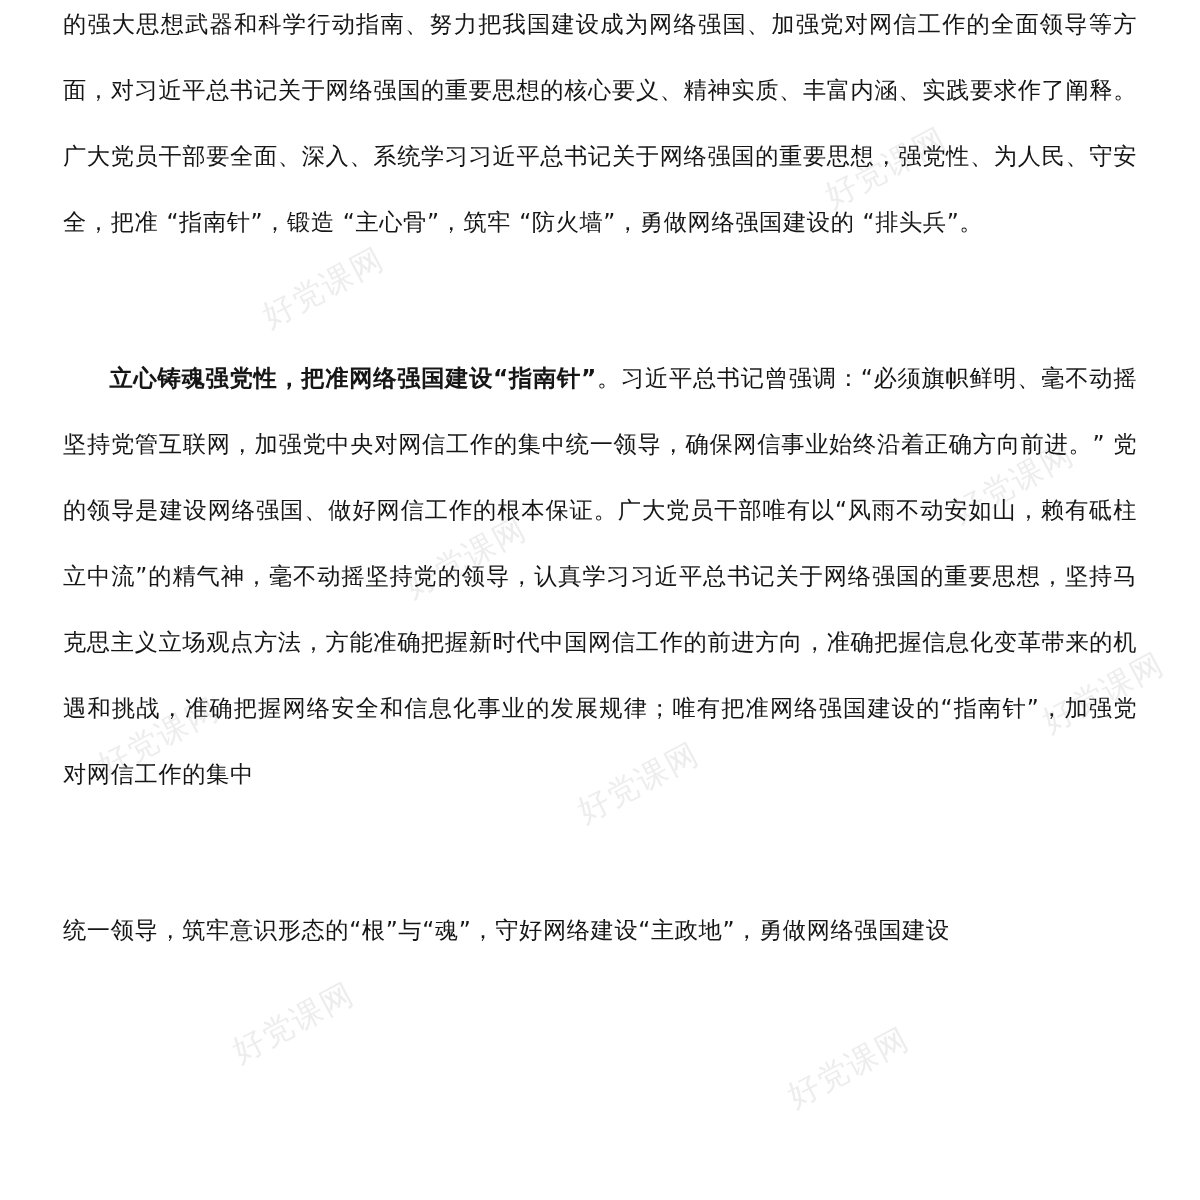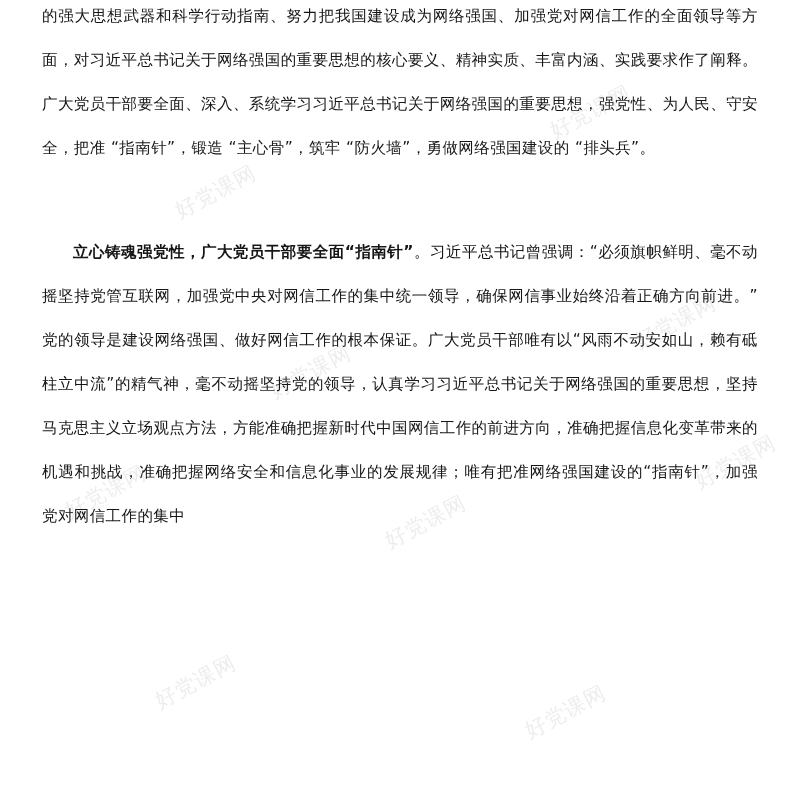--- a/index.html
+++ b/index.html
@@ -96,19 +96,20 @@
     <div class="wm wm-8">好党课网</div>
     <div class="wm wm-9">好党课网</div>
   </div>
 
   <div class="doc-body">
 
     <p class="para first-block"><span>的强大思想武器和科学行动指南、努力把我国建设成为网络强国、加强党对网信工作的全面领导等方面，对习近平总书记关于网络强国的重要思想的核心要义、精神实质、丰富内涵、实践要求作了阐释。广大党员干部要全面、深入、系统学习习近平总书记关于网络强国的重要思想，强党性、为人民、守安全，把准 “指南针”，锻造 “主心骨”，筑牢 “防火墙”，勇做网络强国建设的 “排头兵”。</span></p>
 
     <div class="gap-block"></div>
 
-    <p class="para"><span class="indent"></span><span class="bold">立心铸魂强党性，广大党员干部要全面“指南针”</span><span>。习近平总书记曾强调：“必须旗帜鲜明、毫不动摇坚持党管互联网，加强党中央对网信工作的集中统一领导，确保网信事业始终沿着正确方向前进。” 党的领导是建设网络强国、做好网信工作的根本保证。广大党员干部唯有以“风雨不动安如山，赖有砥柱立中流”的精气神，毫不动摇坚持党的领导，认真学习习近平总书记关于网络强国的重要思想，坚持马克思主义立场观点方法，方能准确把握新时代中国网信工作的前进方向，准确把握信息化变革带来的机遇和挑战，准确把握网络安全和信息化事业的发展规律；唯有把准网络强国建设的“指南针”，加强党对网信工作的集中</span></p>
+    <p class="para"><span class="indent"></span><span class="bold">立心铸魂强党性，把准网络强国建设“指南针”</span><span>。习近平总书记曾强调：“必须旗帜鲜明、毫不动摇坚持党管互联网，加强党中央对网信工作的集中统一领导，确保网信事业始终沿着正确方向前进。” 党的领导是建设网络强国、做好网信工作的根本保证。广大党员干部唯有以“风雨不动安如山，赖有砥柱立中流”的精气神，毫不动摇坚持党的领导，认真学习习近平总书记关于网络强国的重要思想，坚持马克思主义立场观点方法，方能准确把握新时代中国网信工作的前进方向，准确把握信息化变革带来的机遇和挑战，准确把握网络安全和信息化事业的发展规律；唯有把准网络强国建设的“指南针”，加强党对网信工作的集中</span></p>
 
     <div class="gap-block"></div>
 
+    <p class="para"><span>统一领导，筑牢意识形态的“根”与“魂”，守好网络建设“主政地”，勇做网络强国建设</span></p>
 
   </div>
 </div>
 
 </body></html>

